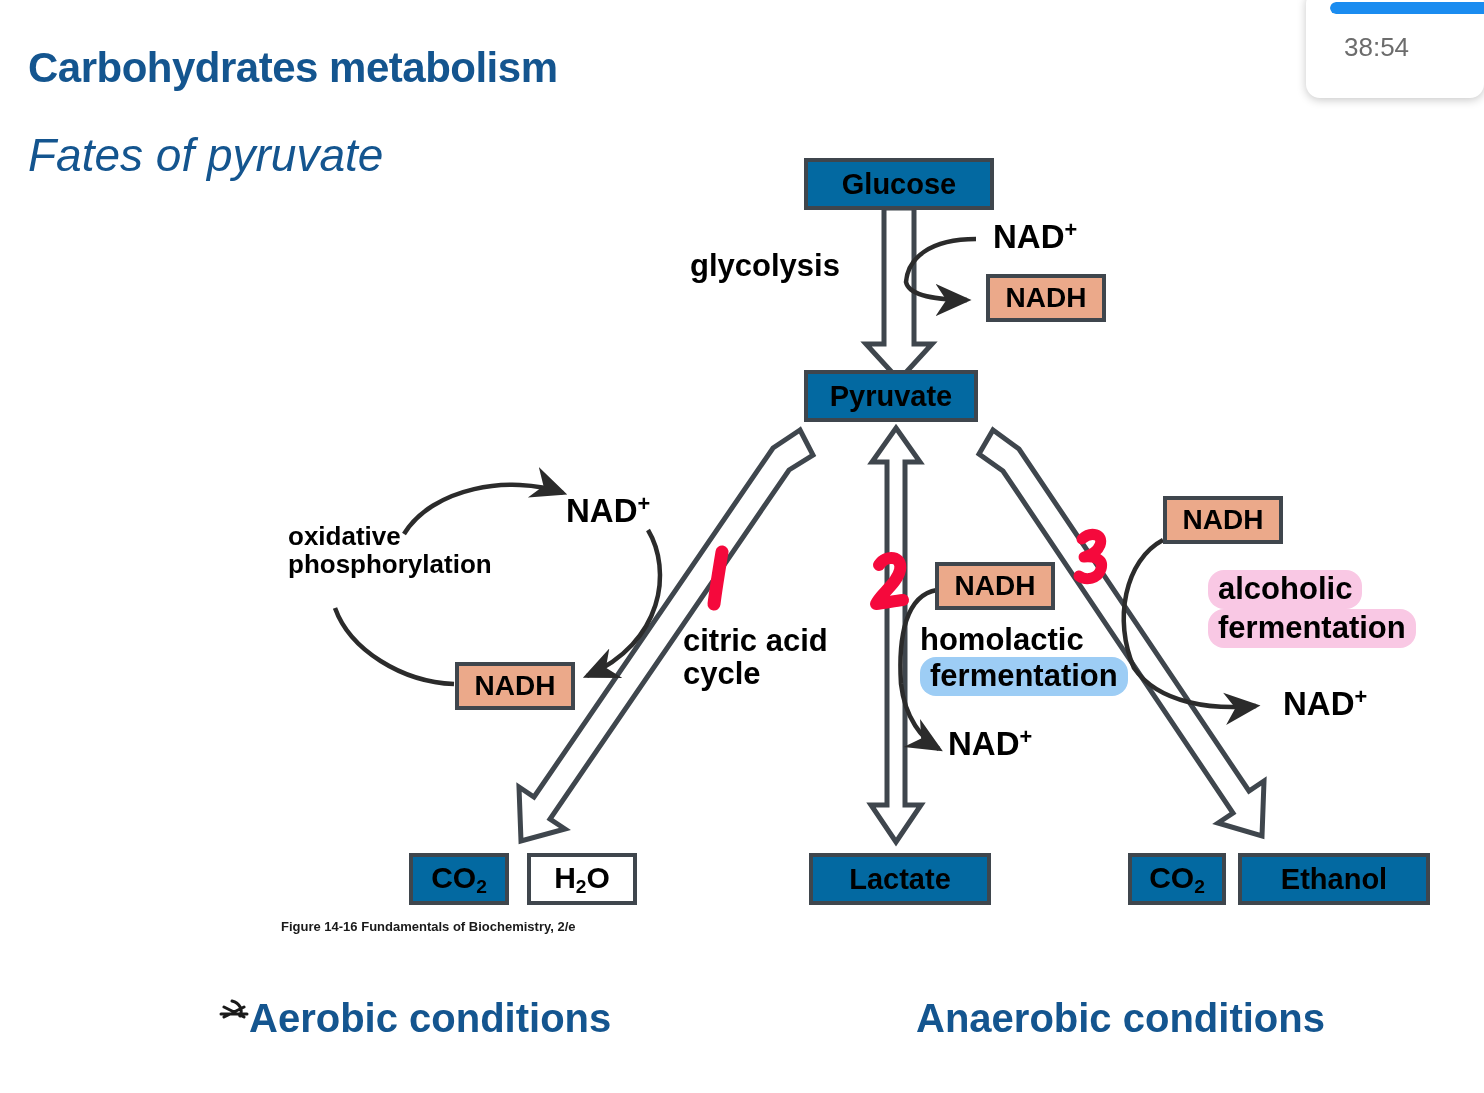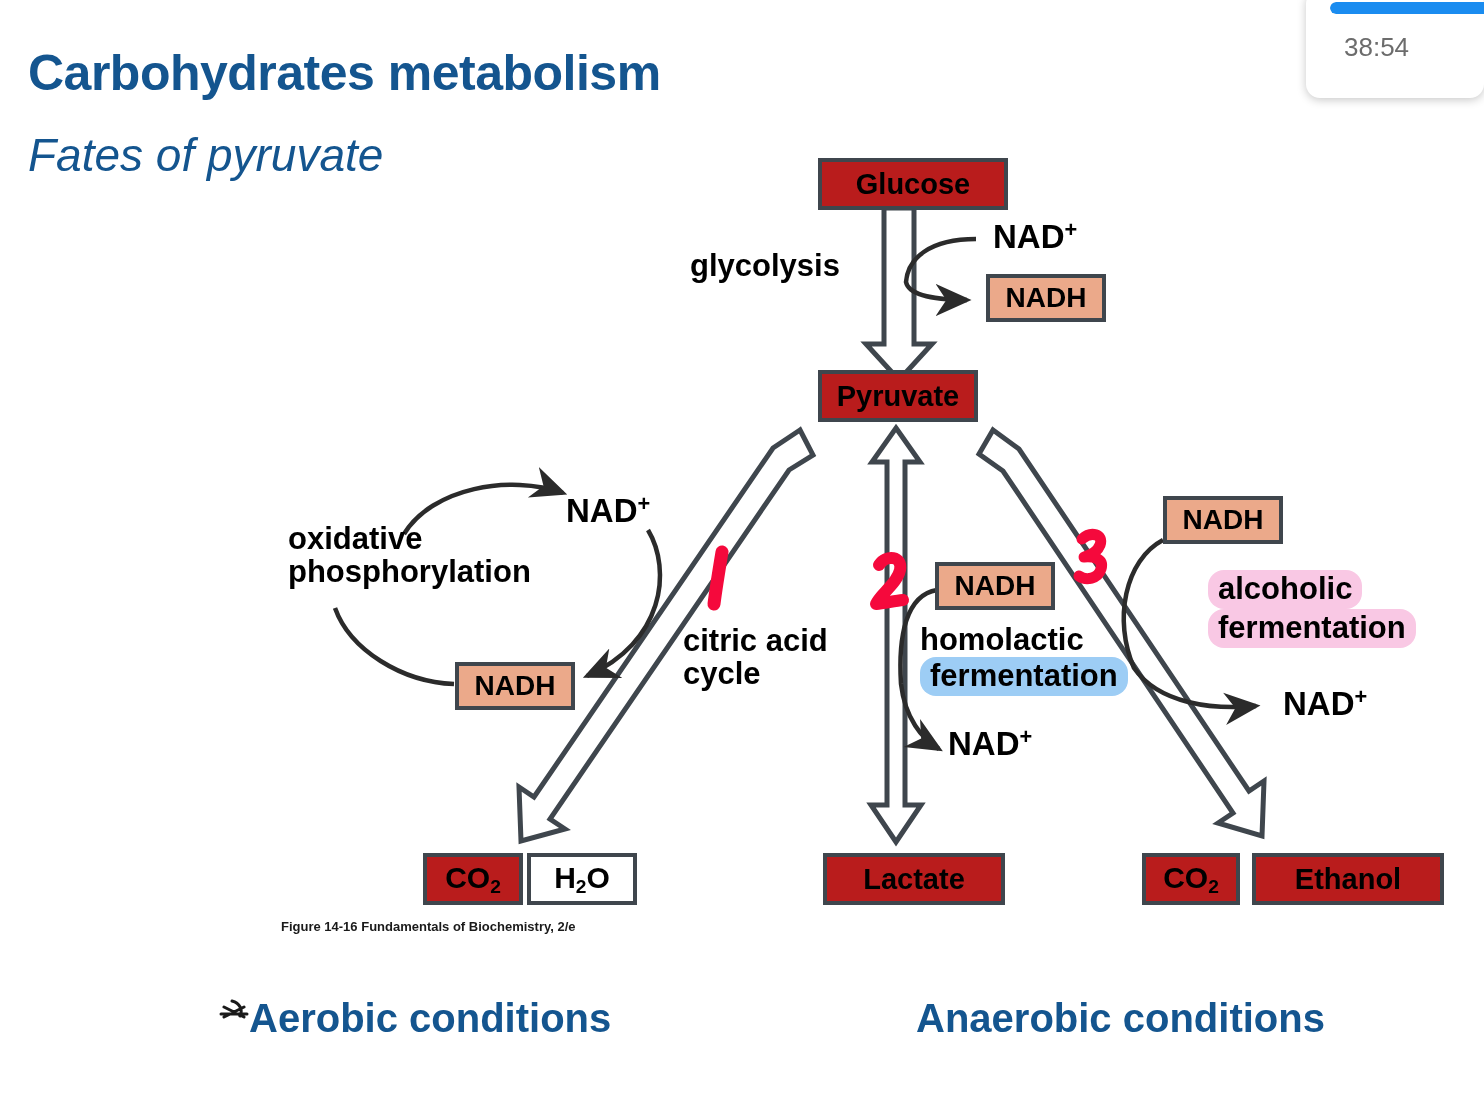--- a/index.html
+++ b/index.html
@@ -5,21 +5,21 @@
   html,body{margin:0;padding:0;}
   body{
     width:1484px;height:1093px;
     background:#ffffff;
     font-family:"Liberation Sans", sans-serif;
     position:relative;overflow:hidden;
   }
   
   #slide-title{
     position:absolute;left:28px;top:44px;
-    font-size:50px;font-weight:bold;color:#14558f;
+    font-size:42px;font-weight:bold;color:#14558f;
     letter-spacing:-0.5px;white-space:nowrap;
   }
   #slide-subtitle{
     position:absolute;left:28px;top:128px;
     font-size:46px;font-style:italic;color:#14558f;
     white-space:nowrap;
   }
   
   #timer-widget{
     position:absolute;right:0px;top:-10px;
@@ -42,21 +42,21 @@
   
   #figure{position:absolute;left:0;top:0;width:1484px;height:1093px;}
   #figure-svg{position:absolute;left:0;top:0;}
   .node-box{
     position:absolute;box-sizing:border-box;
     border:4px solid #3f464d;
     display:flex;align-items:center;justify-content:center;
     font-weight:bold;color:#000;
     line-height:1;
   }
-  .node-blue{background:#b91c1c;margin-left:14px;}
+  .node-blue{background:#0369a1;}
   .node-salmon{background:#eba98a;}
   .node-white{background:#ffffff;}
   .plain-label{
     position:absolute;font-weight:bold;color:#000;line-height:1.06;
   }
   .sub{font-size:0.64em;vertical-align:-0.25em;}
   .sup{font-size:0.66em;vertical-align:0.5em;}
   .hl{
     border-radius:16px;padding:3px 10px;
     display:inline-block;
@@ -122,21 +122,21 @@
 
     <path id="red-3" d="M1082,539 C1091,531 1104,534 1100,545 C1097,553 1088,556 1084,557 C1094,556 1104,559 1101,569 C1098,579 1086,581 1079,576" fill="none" stroke="#f5093c" stroke-width="11" stroke-linecap="round" stroke-linejoin="round"></path>
 
     <g id="ink-mark-g">
       <path d="M224,1017 L244,1007 M224,1007 L244,1017 M232,1001 C240,1003 243,1010 240,1016 M221,1014 L247,1014" fill="none" stroke="#1a1a1a" stroke-width="3" stroke-linecap="round"></path>
     </g>
   </svg>
 
   <div class="node-box node-blue" style="left:804px;top:158px;width:190px;height:52px;font-size:29px;">Glucose</div>
 
-  <div class="node-box node-blue" style="left:804px;top:370px;width:160px;height:52px;font-size:29px;">Pyruvate</div>
+  <div class="node-box node-blue" style="left:804px;top:370px;width:174px;height:52px;font-size:29px;">Pyruvate</div>
 
   <div class="node-box node-salmon" style="left:986px;top:274px;width:120px;height:48px;font-size:28px;">NADH</div>
 
   <div class="node-box node-salmon" style="left:455px;top:662px;width:120px;height:48px;font-size:28px;">NADH</div>
 
   <div class="node-box node-salmon" style="left:935px;top:562px;width:120px;height:48px;font-size:28px;">NADH</div>
 
   <div class="node-box node-salmon" style="left:1163px;top:496px;width:120px;height:48px;font-size:28px;">NADH</div>
 
   <div class="node-box node-blue" style="left:409px;top:853px;width:100px;height:52px;font-size:30px;">
@@ -150,21 +150,21 @@
     <span>CO<span class="sub">2</span></span>
   </div>
   <div class="node-box node-blue" style="left:1238px;top:853px;width:192px;height:52px;font-size:29px;">Ethanol</div>
 
   <div class="plain-label" style="left:690px;top:250px;font-size:31px;">glycolysis</div>
 
   <div class="plain-label" style="left:993px;top:218px;font-size:33px;">
     <span>NAD</span><span class="sup">+</span>
   </div>
 
-  <div class="plain-label" style="left:288px;top:523px;font-size:31px;">
+  <div class="plain-label" style="left:288px;top:523px;font-size:26px;">
     <span>oxidative</span><br>
     <span>phosphorylation</span>
   </div>
 
   <div class="plain-label" style="left:566px;top:492px;font-size:33px;">
     <span>NAD</span><span class="sup">+</span>
   </div>
 
   <div class="plain-label" style="left:683px;top:625px;font-size:31px;">
     <span>citric acid</span><br>

